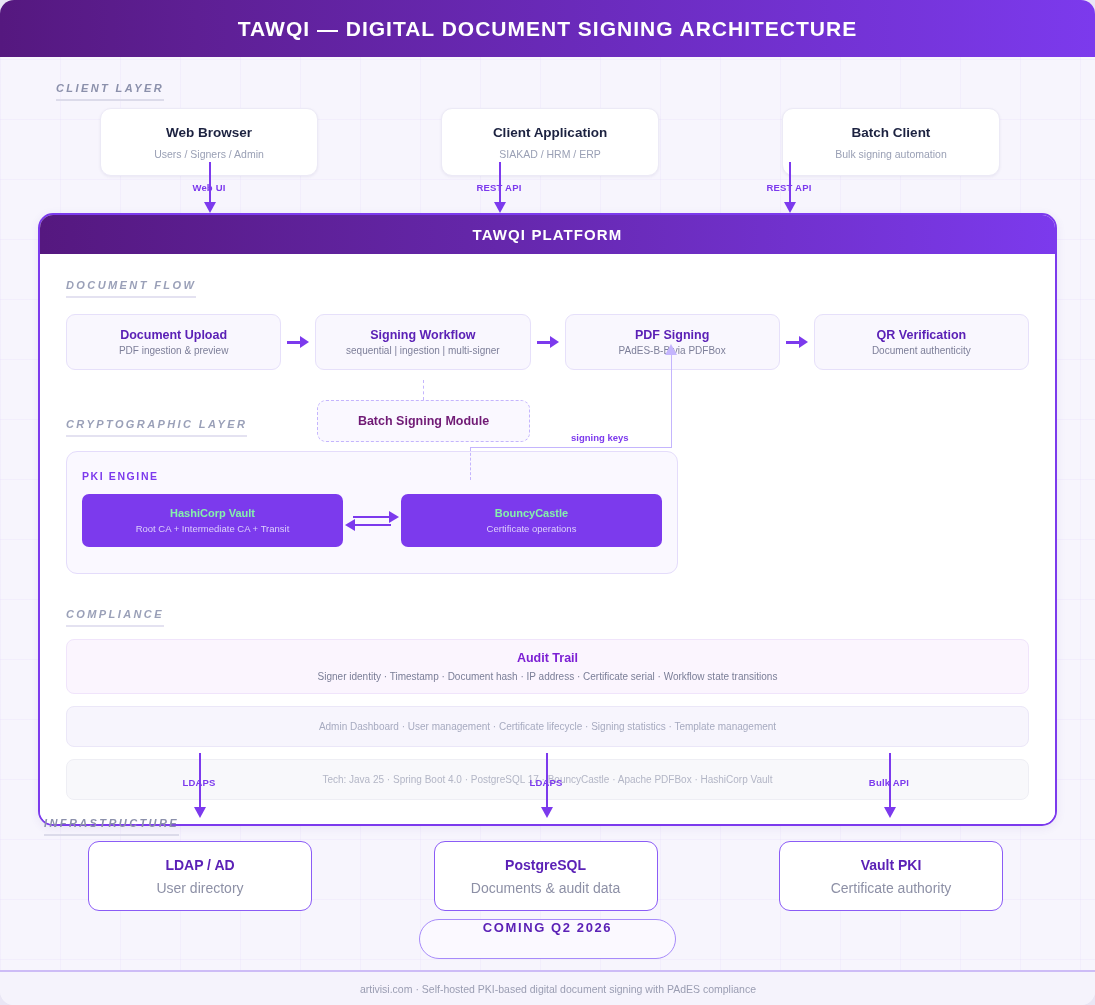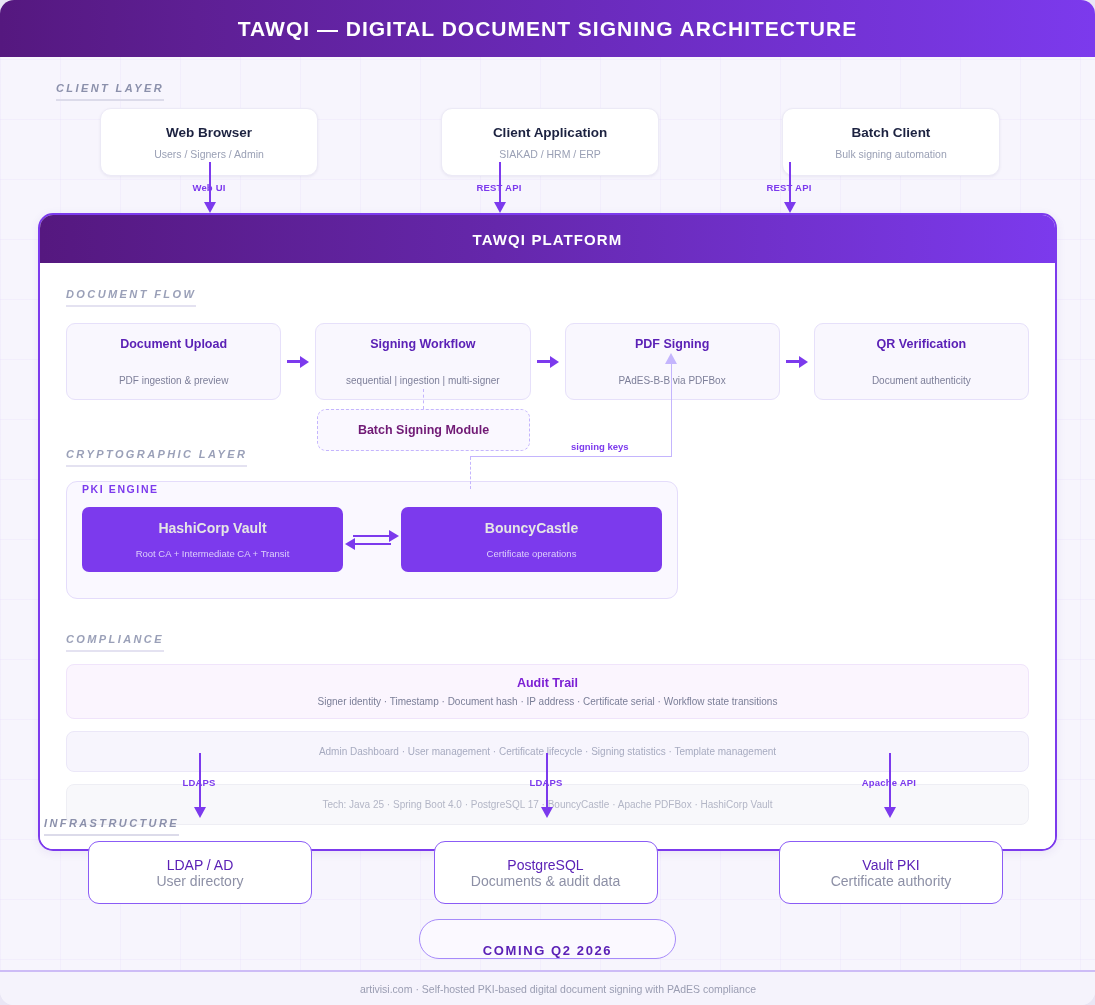--- a/index.html
+++ b/index.html
@@ -120,21 +120,21 @@
     left: 38px;
     top: 213px;
     width: 1019px;
     border: 2px solid #7c3aed;
     border-radius: 15px;
     background: #ffffff;
     overflow: hidden;
     box-shadow: 0 2px 10px rgba(90,50,170,0.09);
   }
   .platform-head {
-    height: 48px;
+    height: 39px;
     background: linear-gradient(90deg, #55187f 0%, #6527ab 45%, #7c3aed 100%);
     display: flex;
     align-items: center;
     justify-content: center;
   }
   .platform-head .t {
     color: #ffffff;
     font-size: 15px;
     font-weight: bold;
     letter-spacing: 1.1px;
@@ -156,21 +156,21 @@
     background: #f9f7fe;
     border: 1px solid #e6e0fa;
     border-radius: 9px;
     padding: 13px 8px 13px;
     text-align: center;
   }
   .flow-card .t {
     font-size: 12.5px;
     font-weight: bold;
     color: #5b21b6;
-    margin-bottom: 24px;
+    margin-bottom: 3px;
   }
   .flow-card .s {
     font-size: 10px;
     color: #7d7f99;
   }
   .flow-arrow {
     width: 34px;
     display: flex;
     align-items: center;
     justify-content: center;
@@ -252,42 +252,42 @@
 
   
   .crypto-label-wrap { margin-top: 44px; }
 
   .pki-box {
     margin-top: 14px;
     width: 612px;
     border: 1.4px solid #e4dcfb;
     border-radius: 11px;
     background: #faf8ff;
-    padding: 1px 15px 26px;
+    padding: 18px 15px 26px;
   }
   .pki-title {
     font-size: 10.5px;
     font-weight: bold;
     letter-spacing: 1.6px;
     color: #7c3aed;
     margin-bottom: 12px;
   }
   .pki-row { display: flex; align-items: center; }
   .pki-card {
     flex: 1;
     background: #7c3aed;
     border-radius: 7px;
     padding: 13px 8px;
     text-align: center;
   }
   .pki-card .t {
-    font-size: 14px;
-    font-weight: bold;
-    color: #e5e5e5;
-    margin-bottom: 12px;
+    font-size: 11px;
+    font-weight: bold;
+    color: #86efac;
+    margin-bottom: 4px;
   }
   .pki-card .s {
     font-size: 9.5px;
     color: #ddd0fb;
   }
   .pki-biarrow {
     width: 58px;
     flex: none;
     position: relative;
     height: 26px;
@@ -365,38 +365,39 @@
   .infra-card {
     width: 224px;
     background: #ffffff;
     border: 1.6px solid #8b5cf6;
     border-radius: 11px;
     padding: 15px 10px 14px;
     text-align: center;
   }
   .infra-card .t {
     font-size: 14px;
-    font-weight: normal;
+    font-weight: bold;
     color: #5b21b6;
+    margin-bottom: 7px;
   }
   .infra-card .s {
     font-size: 14px;
     color: #8d90a6;
   }
 
   .coming-badge {
     position: absolute;
     left: 419px; top: 919px;
     width: 257px;
     height: 40px;
     border: 1.8px solid #a78bfa;
     border-radius: 21px;
     background: #fbf9ff;
     display: flex;
-    align-items: flex-end;
+    align-items: flex-start;
     justify-content: center;
   }
   .coming-badge .t {
     font-size: 13px;
     font-weight: bold;
     letter-spacing: 1.6px;
     color: #5b21b6;
   }
 
   
@@ -562,21 +563,21 @@
     <div class="lbl" style="left:0px; top:24px;">LDAPS</div>
   </div>
   <div class="conn" style="left:546px; top:753px;">
     <div class="stem" style="height:58px;"></div>
     <div class="head" style="top:54px;"></div>
     <div class="lbl" style="left:0px; top:24px;">LDAPS</div>
   </div>
   <div class="conn" style="left:889px; top:753px;">
     <div class="stem" style="height:58px;"></div>
     <div class="head" style="top:54px;"></div>
-    <div class="lbl" style="left:0px; top:24px;">Apache API</div>
+    <div class="lbl" style="left:0px; top:24px;">Bulk API</div>
   </div>
 
   <div class="infra-label">
     <div class="section-label">INFRASTRUCTURE</div>
   </div>
 
   <div class="infra-row">
     <div class="infra-card">
       <div class="t">LDAP / AD</div>
       <div class="s">User directory</div>

